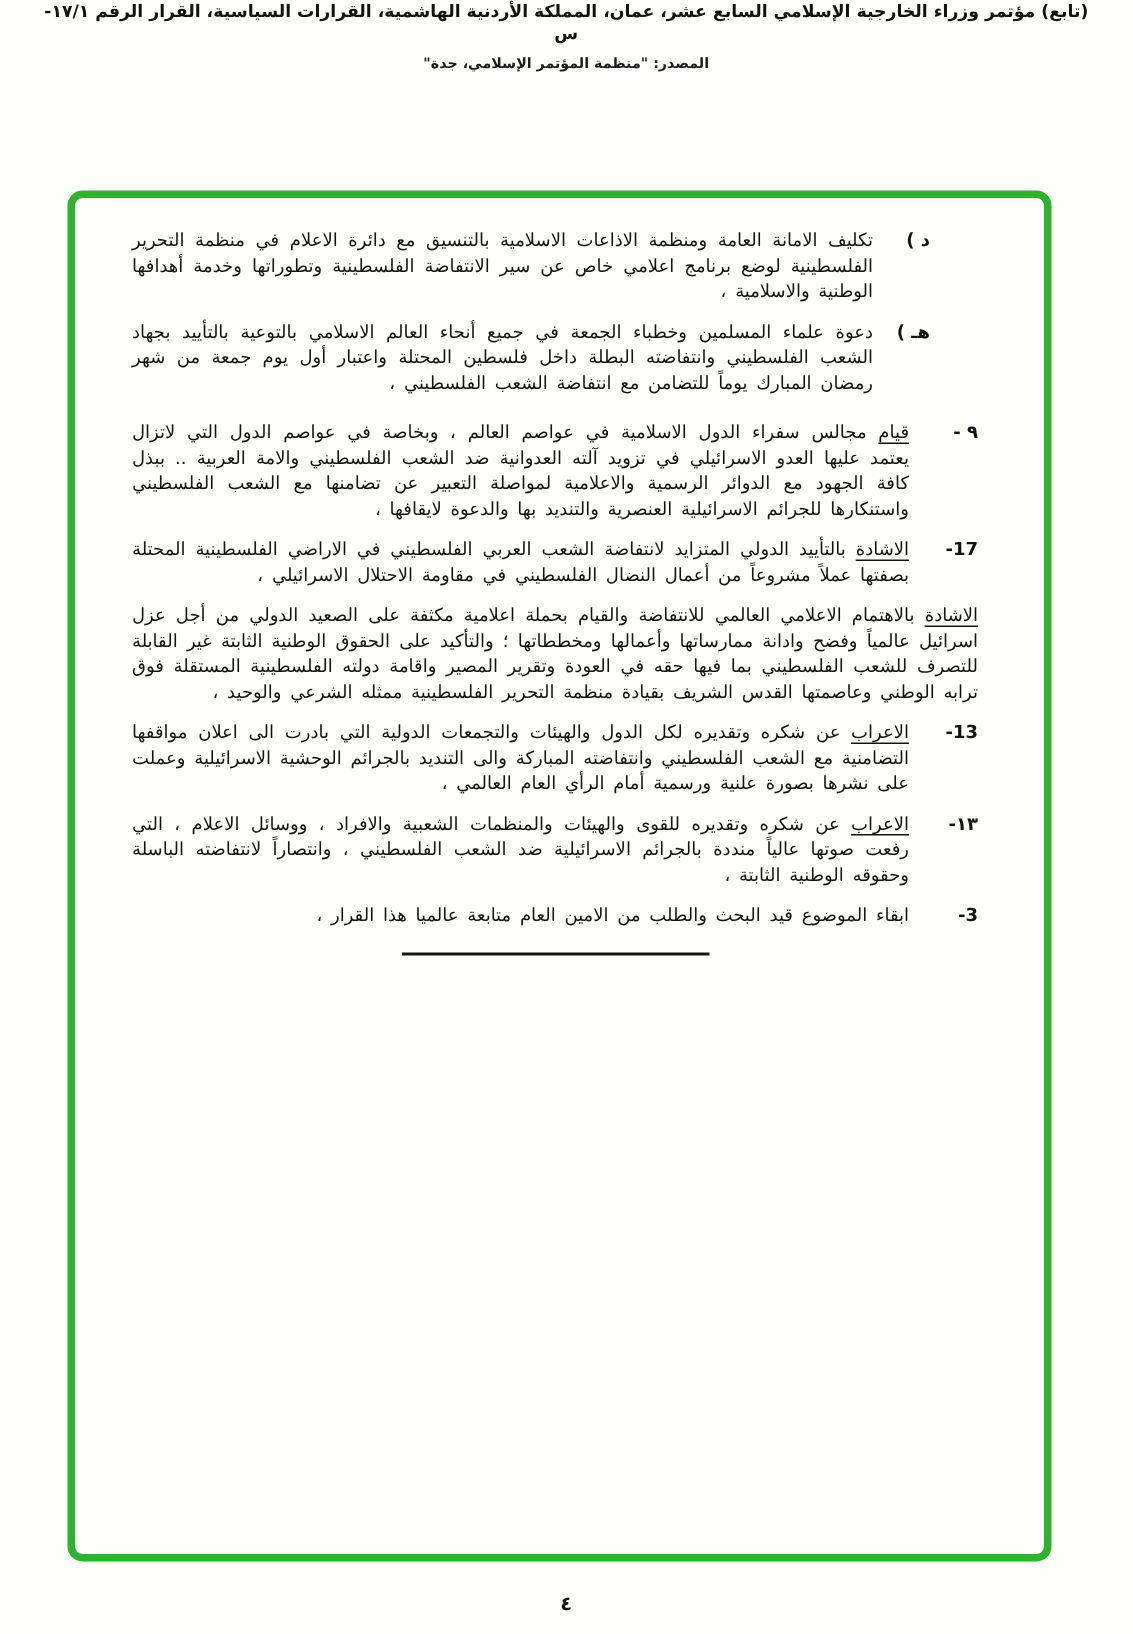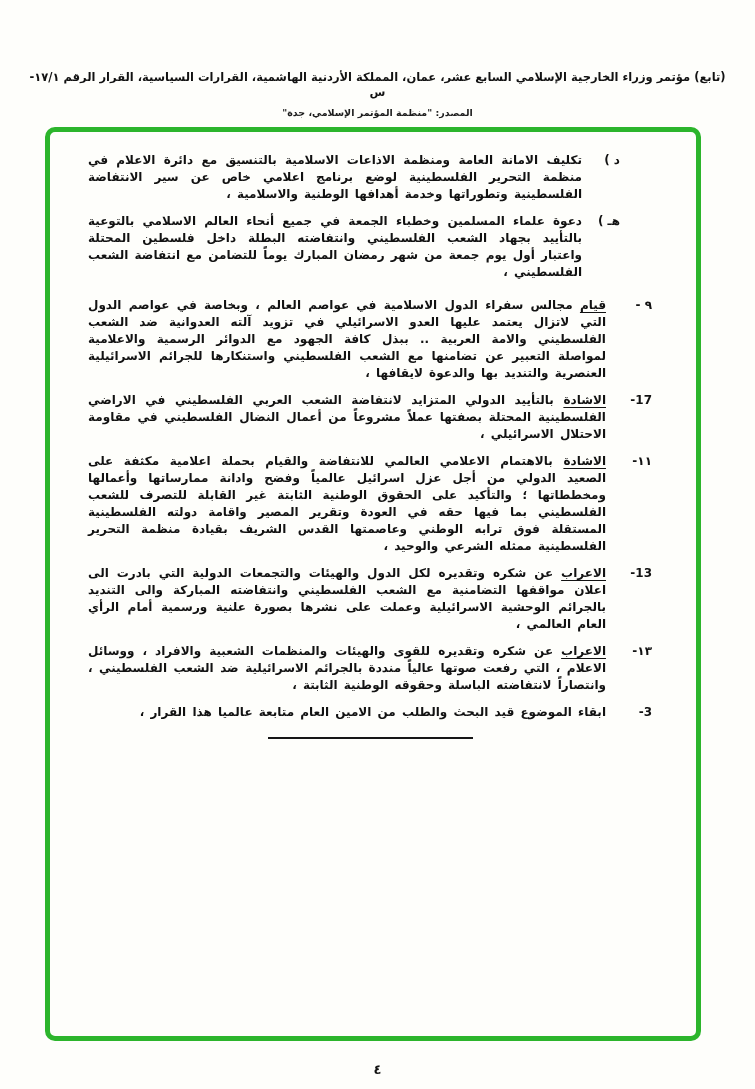--- a/index.html
+++ b/index.html
@@ -14,21 +14,20 @@
   .scan-page {
     position:absolute; inset:0;
     background:#fefefb;
   }
   .doc-header {
     direction:rtl;
     text-align:center;
     font-weight:bold;
     font-size:11.5px;
     line-height:15px;
-    margin-top:70px;
     padding:0 28px;
     letter-spacing:0;
   }
   .doc-source {
     direction:rtl;
     text-align:center;
     font-weight:bold;
     font-size:9.5px;
     margin-top:7px;
     color:#1c1c1c;
@@ -52,21 +51,21 @@
     flex:0 0 auto;
     width:46px;
     font-weight:bold;
     font-size:12px;
     line-height:17px;
     white-space:nowrap;
   }
   .item .text {
     flex:1;
     text-align:justify;
-    font-weight:bold;
+    font-weight:normal;
     font-size:12px;
     line-height:17px;
     word-spacing:2px;
   }
   .item.sub { margin-right:32px; }
   .item.sub .marker { width:38px; }
   .item.gap-top { margin-top:16px; }
   .lead { text-decoration:underline; text-underline-offset:3px; }
   .divider {
     width:205px;
@@ -105,21 +104,20 @@
       <div class="marker">٩ -</div>
       <p class="text"><span class="lead">قيام</span><span> مجالس سفراء الدول الاسلامية في عواصم العالم ، وبخاصة في عواصم الدول التي لاتزال يعتمد عليها العدو الاسرائيلي في تزويد آلته العدوانية ضد الشعب الفلسطيني والامة العربية .. ببذل كافة الجهود مع الدوائر الرسمية والاعلامية لمواصلة التعبير عن تضامنها مع الشعب الفلسطيني واستنكارها للجرائم الاسرائيلية العنصرية والتنديد بها والدعوة لايقافها ،</span></p>
     </div>
 
     <div class="item">
       <div class="marker">17-</div>
       <p class="text"><span class="lead">الاشادة</span><span> بالتأييد الدولي المتزايد لانتفاضة الشعب العربي الفلسطيني في الاراضي الفلسطينية المحتلة بصفتها عملاً مشروعاً من أعمال النضال الفلسطيني في مقاومة الاحتلال الاسرائيلي ،</span></p>
     </div>
 
     <div class="item">
-      <div class="marker">١١-</div>
       <p class="text"><span class="lead">الاشادة</span><span> بالاهتمام الاعلامي العالمي للانتفاضة والقيام بحملة اعلامية مكثفة على الصعيد الدولي من أجل عزل اسرائيل عالمياً وفضح وادانة ممارساتها وأعمالها ومخططاتها ؛ والتأكيد على الحقوق الوطنية الثابتة غير القابلة للتصرف للشعب الفلسطيني بما فيها حقه في العودة وتقرير المصير واقامة دولته الفلسطينية المستقلة فوق ترابه الوطني وعاصمتها القدس الشريف بقيادة منظمة التحرير الفلسطينية ممثله الشرعي والوحيد ،</span></p>
     </div>
 
     <div class="item">
       <div class="marker">13-</div>
       <p class="text"><span class="lead">الاعراب</span><span> عن شكره وتقديره لكل الدول والهيئات والتجمعات الدولية التي بادرت الى اعلان مواقفها التضامنية مع الشعب الفلسطيني وانتفاضته المباركة والى التنديد بالجرائم الوحشية الاسرائيلية وعملت على نشرها بصورة علنية ورسمية أمام الرأي العام العالمي ،</span></p>
     </div>
 
     <div class="item">
       <div class="marker">١٣-</div>

